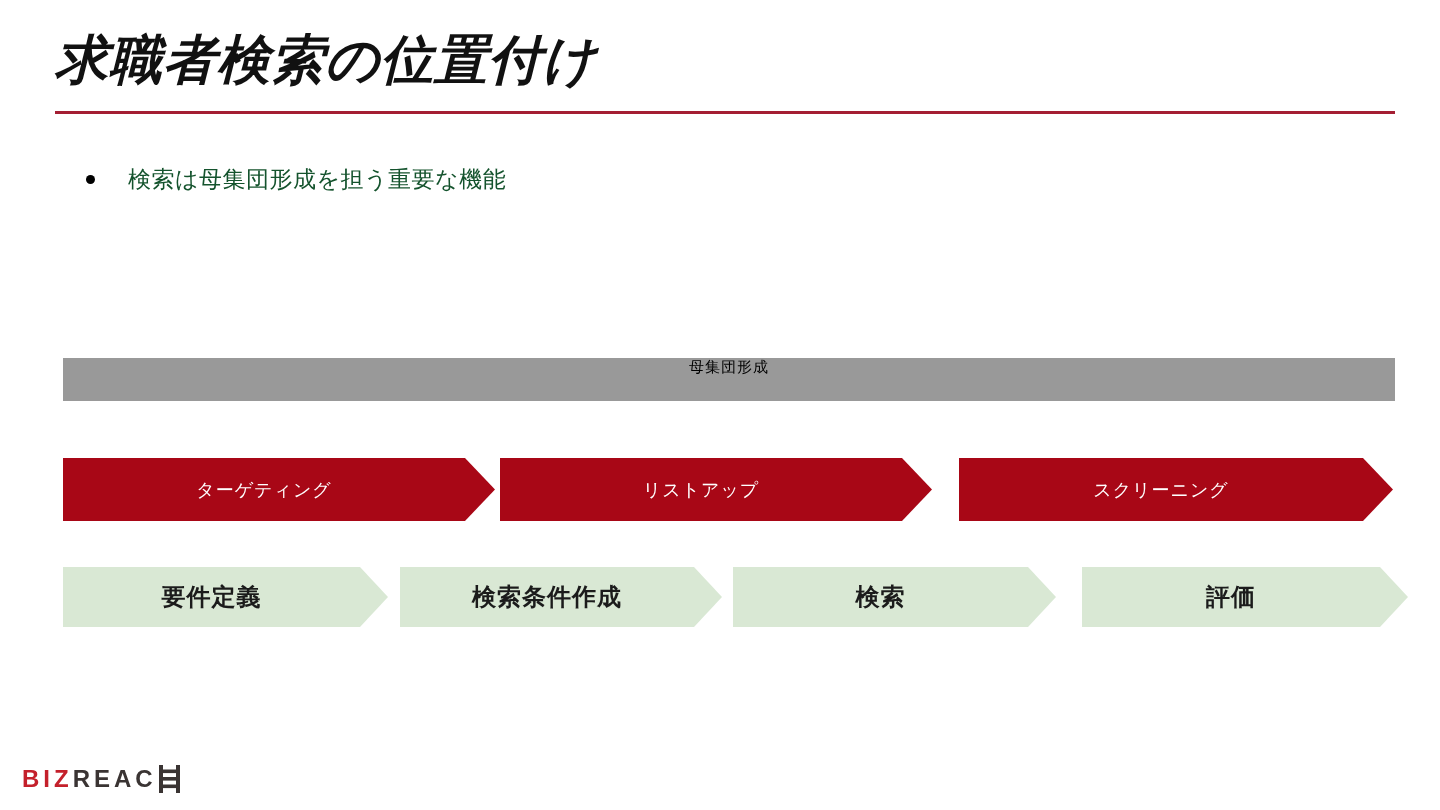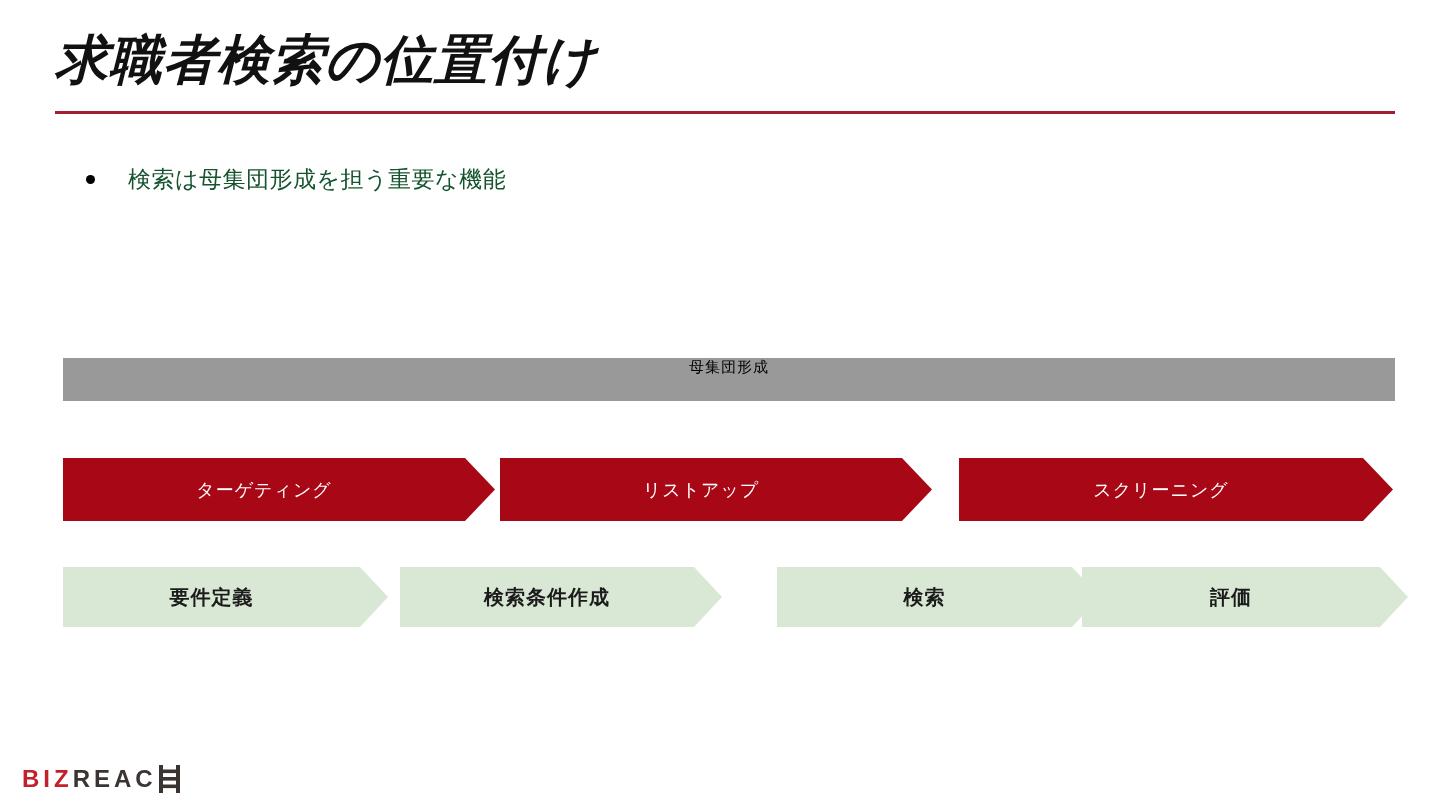--- a/index.html
+++ b/index.html
@@ -107,27 +107,27 @@
     top: 567px;
     height: 60px;
     background: var(--step-green, #d9e8d4);
     clip-path: polygon(0 0, calc(100% - 28px) 0, 100% 50%, calc(100% - 28px) 100%, 0 100%);
     display: flex;
     align-items: center;
     justify-content: center;
     padding-right: 28px;
     box-sizing: border-box;
     color: #1b1b1b;
-    font-size: 20px;
+    font-size: 24px;
     font-weight: 600;
     letter-spacing: 1px;
   }
   .step-1 { left: 63px;   width: 325px; }
   .step-2 { left: 400px;  width: 322px; }
-  .step-3 { left: 733px;  width: 323px; margin-left: 44px; }
+  .step-3 { left: 733px;  width: 323px; }
   .step-4 { left: 1042px; width: 326px; margin-left: 40px; }
 
   
   .logo {
     position: absolute;
     left: 22px;
     top: 764px;
     display: flex;
     align-items: center;
     font-size: 24px;

